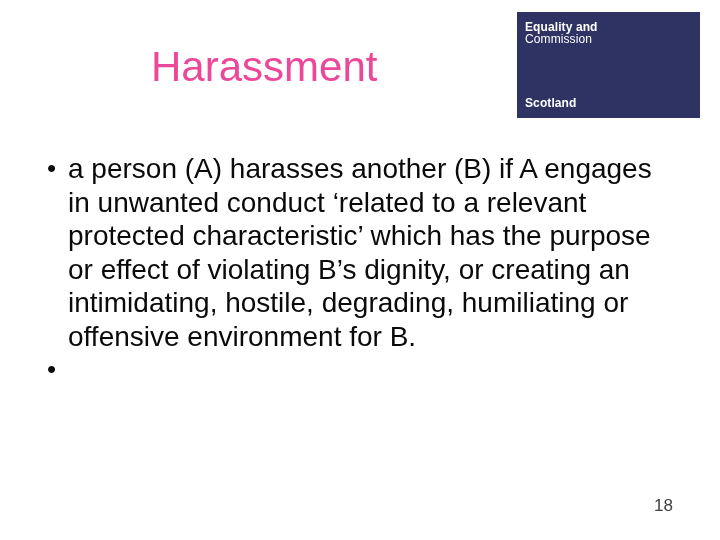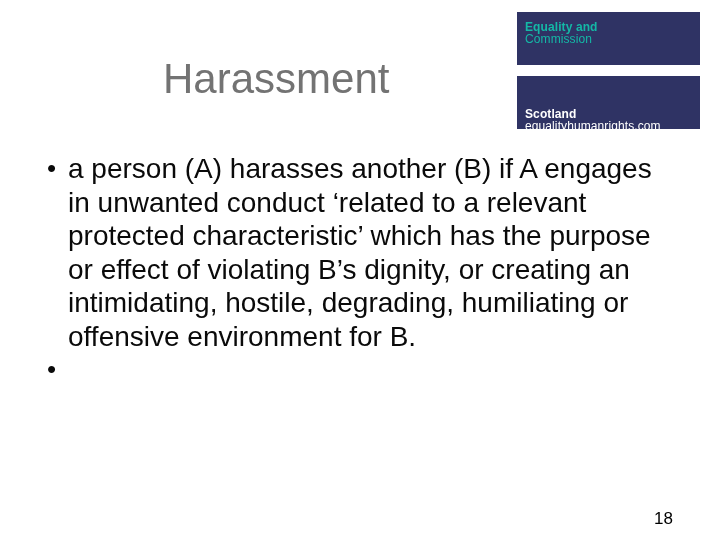--- a/index.html
+++ b/index.html
@@ -8,43 +8,43 @@
     width: 720px;
     height: 540px;
     background: #ffffff;
     font-family: "Liberation Sans", sans-serif;
     overflow: hidden;
   }
   .title {
     position: absolute;
     left: 147px;
     top: 42px;
-    margin: 16px;
+    margin: 4px;
     font-size: 42px;
     line-height: 42px;
     font-weight: 400;
-    color: #737373;
+    color: #ec4899;
     white-space: nowrap;
   }
   .logo {
     position: absolute;
     left: 517px;
     top: 12px;
     width: 183px;
   }
   .logo-box {
     box-sizing: border-box;
     width: 183px;
     height: 53px;
     background: #2F3364;
     color: #ffffff;
     padding: 9px 6px 0 8px;
     overflow: hidden;
   }
-  .logo-box.scotland { padding-top: 32px; margin-top: 11px; }
+  .logo-box.scotland { padding-top: 32px; }
   .logo-line {
     font-size: 12px;
     line-height: 12px;
     letter-spacing: 0.1px;
     white-space: nowrap;
   }
   .logo-line.bold { font-weight: 700; }
   .bullets {
     position: absolute;
     left: 47px;
@@ -66,41 +66,40 @@
     position: absolute;
     left: 0;
     top: 0;
     font-size: 26px;
     line-height: 33.5px;
     color: #0a0a0a;
   }
   .page-number {
     position: absolute;
     right: 47px;
-    bottom: 13px;
+    bottom: 26px;
     font-size: 17px;
     line-height: 17px;
-    color: #000000;
+    color: #404040;
   }
 </style>
 </head>
 <body>
 
 <div class="slide">
 
   <h1 class="title">Harassment</h1>
 
   <div class="logo">
-    <div class="logo-box commission" style="background: rgb(47, 51, 100); color: #14b8a6;">
+    <div class="logo-box commission" style="background: rgb(47, 51, 100); color: #ffffff;">
       <div class="logo-line bold">Equality and</div>
       <div class="logo-line">Commission</div>
     </div>
     <div class="logo-box scotland" style="background: rgb(47, 51, 100); color: rgb(255, 255, 255);">
       <div class="logo-line bold">Scotland</div>
-      <div class="logo-line">equalityhumanrights.com</div>
     </div>
   </div>
 
   <ul class="bullets">
     <li>
       <span class="bullet-dot">•</span>
       <span>a person (A) harasses another (B) if A engages in unwanted conduct ‘related to a relevant protected characteristic’ which has the purpose or effect of violating B’s dignity, or creating an intimidating, hostile, degrading, humiliating or offensive environment for B.</span>
     </li>
     <li>
       <span class="bullet-dot">•</span>

